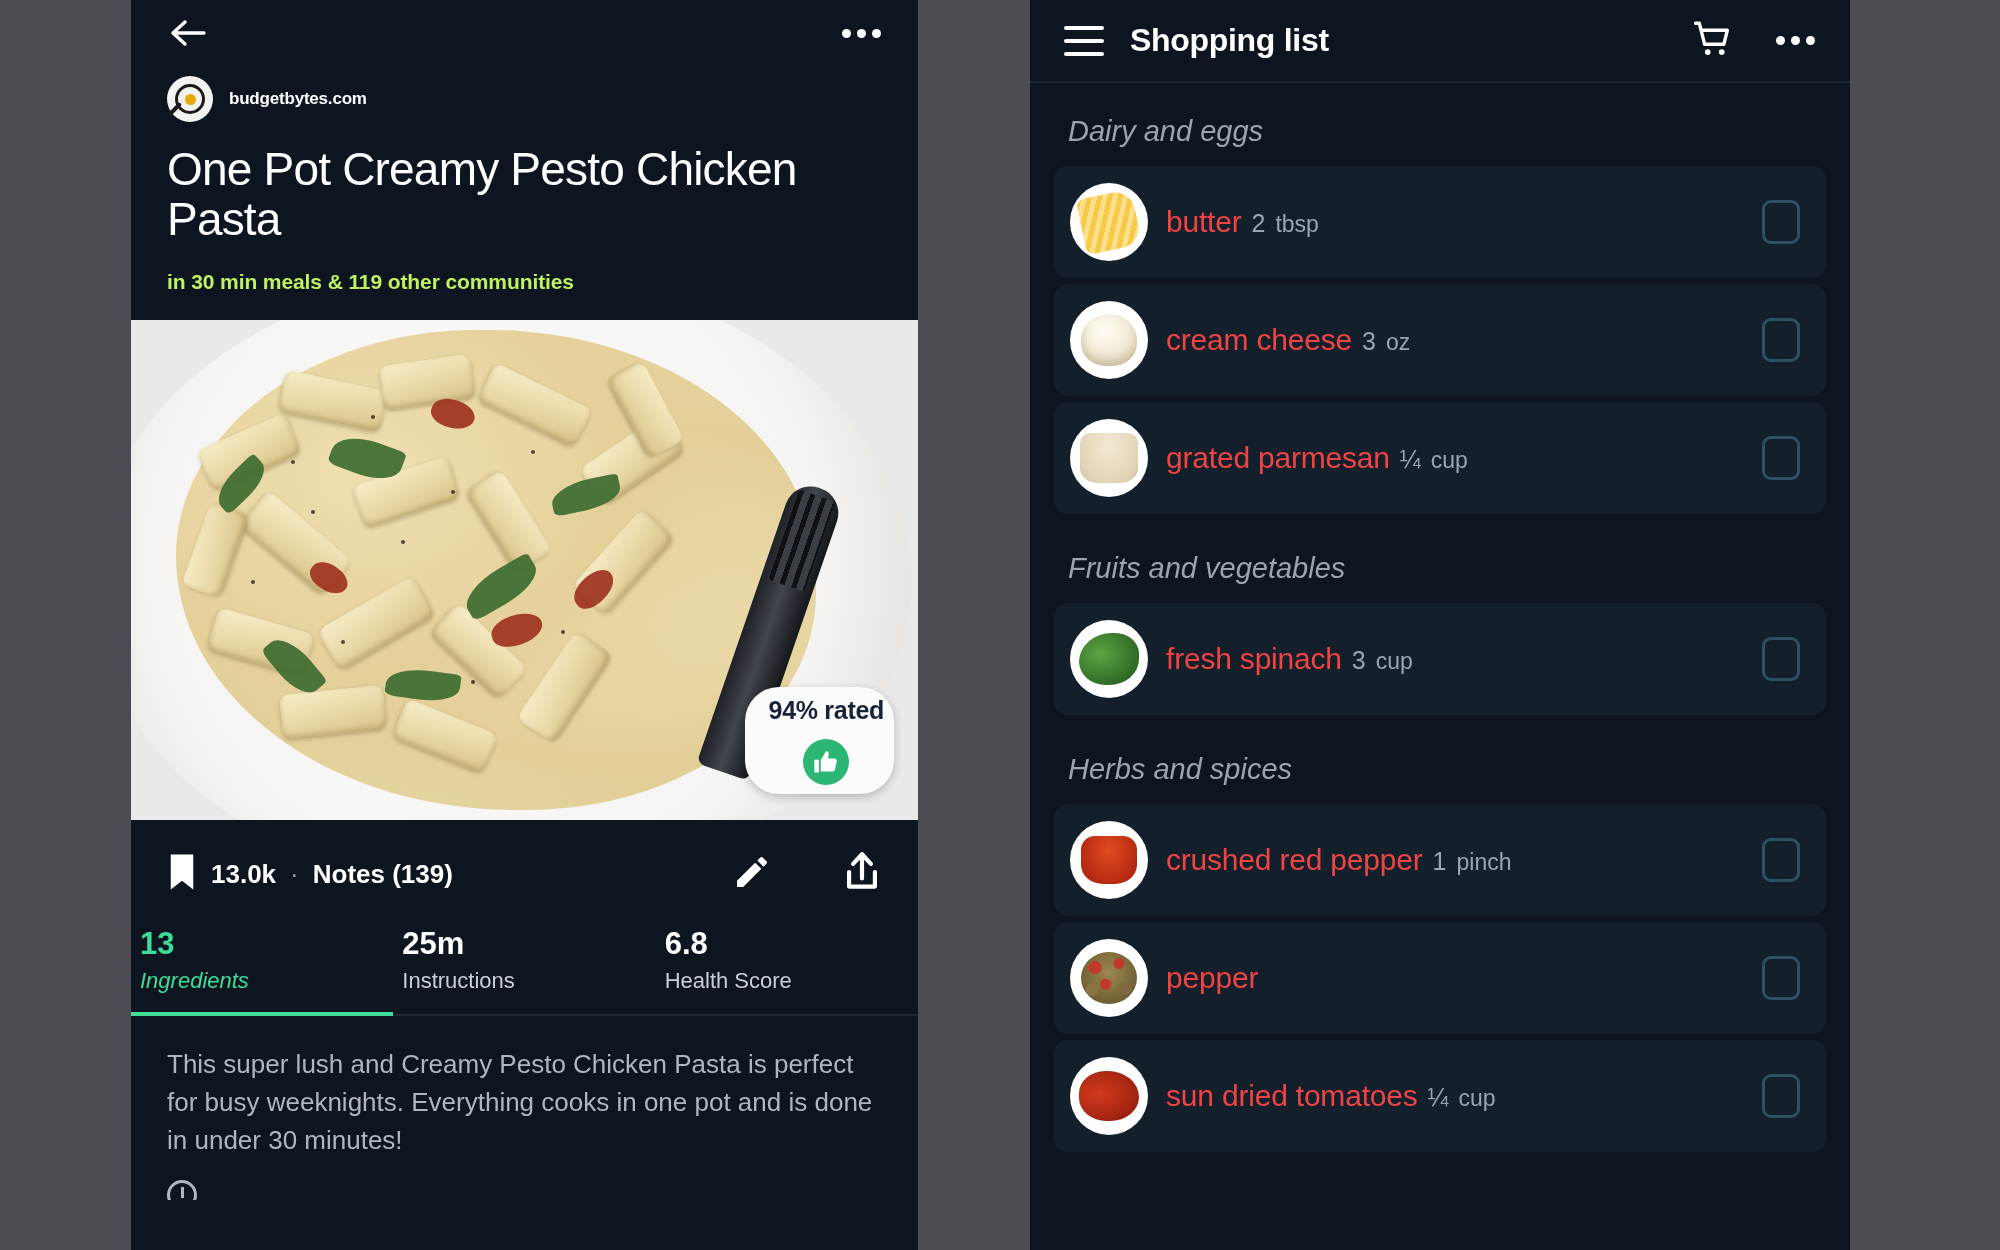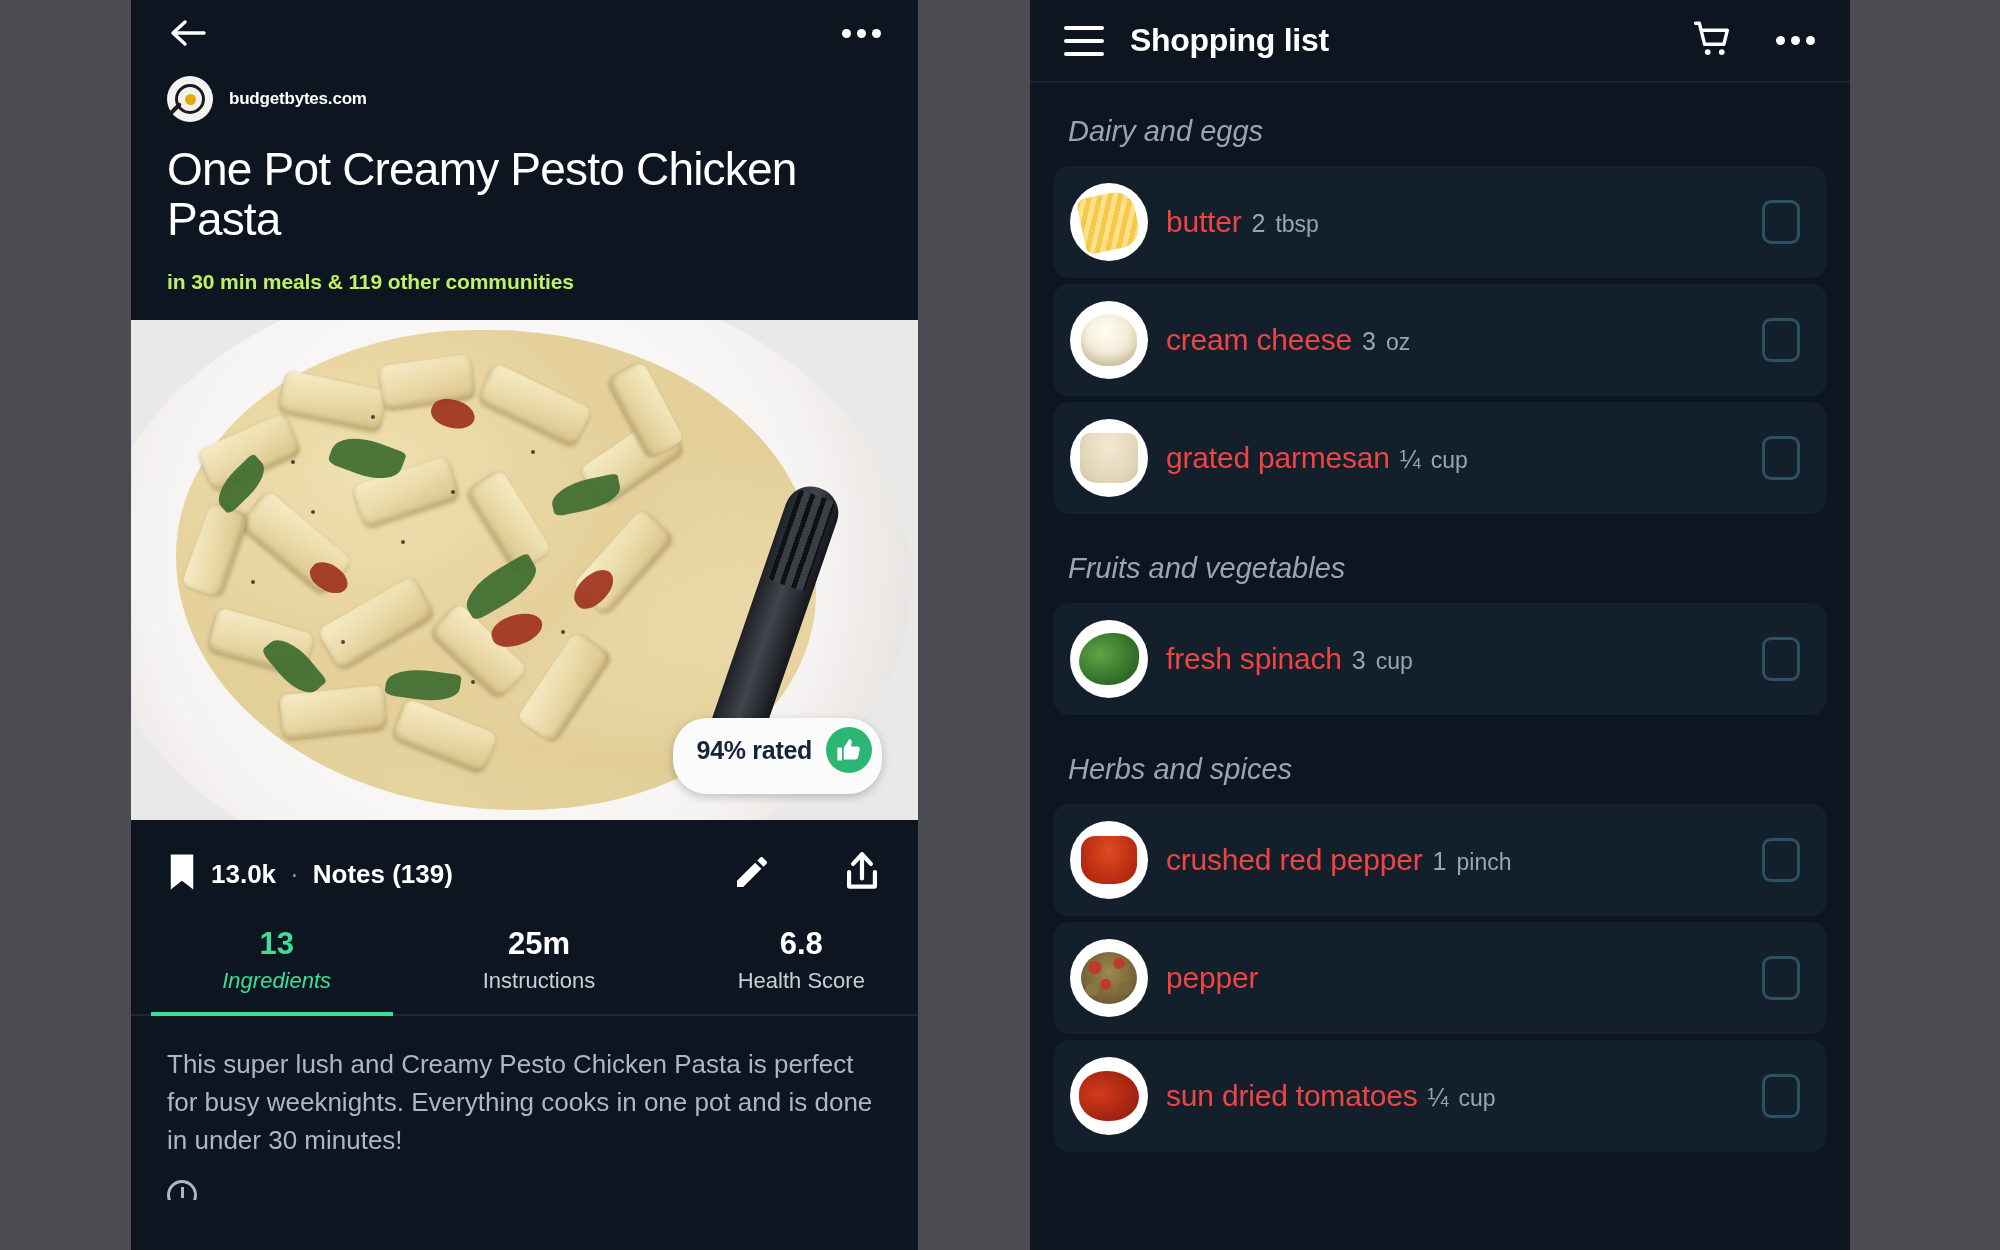--- a/index.html
+++ b/index.html
@@ -92,43 +92,44 @@
     content:''; position:absolute; left: 8px; top: 8px; width: 38px; height: 95px;
     background: repeating-linear-gradient(90deg,#0f1114 0 5px, #3a3e45 5px 12px);
     border-radius: 4px;
   }
   .speck {
     position:absolute; width: 4px; height: 4px; border-radius: 50%;
     background: rgba(40,34,22,.8);
   }
 
   .rated-badge {
-    position: absolute; right: 36px; bottom: 26px;
+    position: absolute; right: 24px; bottom: 26px;
     background: #fbfbfb; border-radius: 34px;
     display: flex; align-items: center; gap: 14px;
-    padding: 9px 10px 21px 24px;
+    padding: 9px 10px 9px 24px;
     box-shadow: 0 3px 10px rgba(0,0,0,.22);
+    flex-direction: column;
   }
   .rated-text { color: #172338; font-size: 25px; font-weight: 700; letter-spacing:-.3px; }
   .thumb-circle {
     width: 46px; height: 46px; border-radius: 50%; background: #2bb673;
     display:flex; align-items:center; justify-content:center;
   }
 
   .meta-row {
     display: flex; align-items: center; padding: 22px 36px 0 36px; height: 86px;
   }
   .meta-left { display:flex; align-items:center; gap: 14px; }
   .save-count { color:#fff; font-size: 26px; font-weight: 700; }
   .dot-sep { color:#8e98a5; font-size: 26px; }
   .notes-label { color:#fff; font-size: 26px; font-weight: 700; }
   .meta-right { margin-left:auto; display:flex; align-items:center; gap: 70px; }
 
   .tabs { display:flex; margin-top: 8px; border-bottom: 2px solid #1d2835; }
-  .tab { flex:1; text-align:center; padding: 12px 0 20px 9px; position:relative;margin-left:20px; }
+  .tab { flex:1; padding: 12px 0 20px 9px; position:relative; }
   .tab .tval { font-size: 31px; font-weight: 700; color:#fff; display:block; }
   .tab .tlbl { font-size: 22px; color:#c9d0d8; display:block; margin-top: 6px; }
   .tab.active .tval { color:#3ddc97; }
   .tab.active .tlbl { color:#3ddc97;font-style:italic; }
   .tab.active::after {
     content:''; position:absolute; left:0; right:0; bottom:-2px; height: 4px; background:#3ddc97;
   }
 
   .desc {
     padding: 30px 36px 0 36px; color:#aeb6c0; font-size: 26px; line-height: 1.46;

